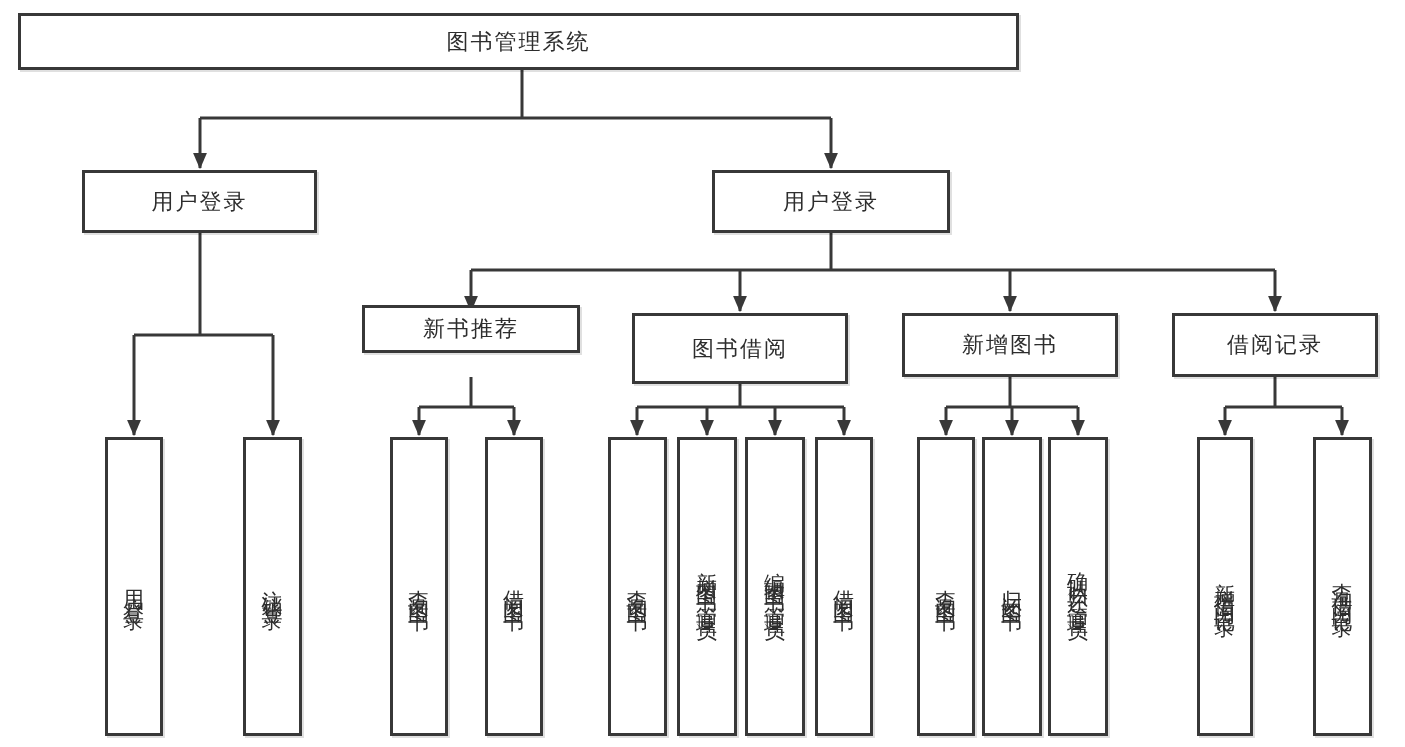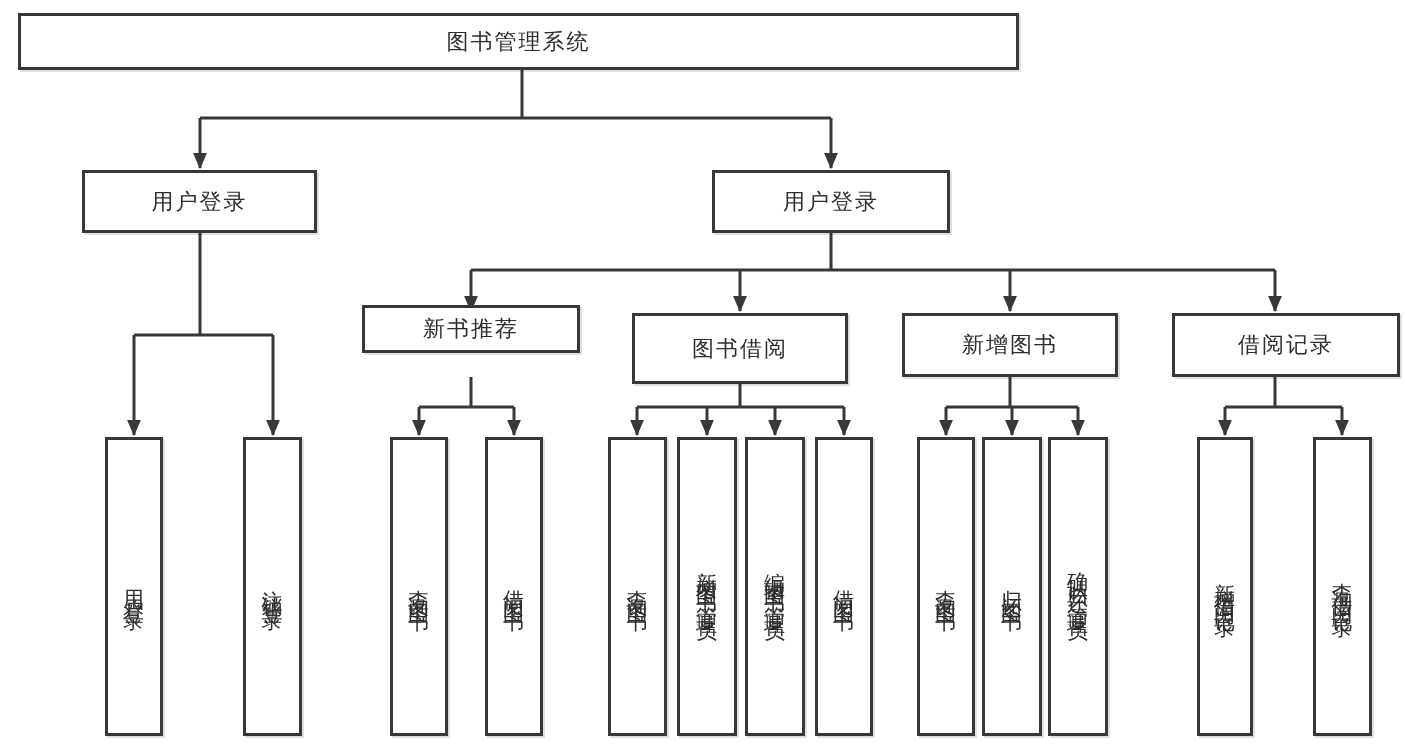--- a/index.html
+++ b/index.html
@@ -82,21 +82,21 @@
 
   <div class="node" style="left:362px;top:305px;width:218px;height:48px">
     <span class="lbl">新书推荐</span>
   </div>
   <div class="node" style="left:632px;top:313px;width:216px;height:71px">
     <span class="lbl">图书借阅</span>
   </div>
   <div class="node" style="left:902px;top:313px;width:216px;height:64px">
     <span class="lbl">新增图书</span>
   </div>
-  <div class="node" style="left:1172px;top:313px;width:228px;height:64px">
+  <div class="node" style="left:1172px;top:313px;width:206px;height:64px">
     <span class="lbl">借阅记录</span>
   </div>
 
   <div class="node vnode" style="left:105px;width:58px">
     <span class="vlbl">用户登录</span>
   </div>
   <div class="node vnode" style="left:243px;width:59px">
     <span class="vlbl">注销登录</span>
   </div>
 

